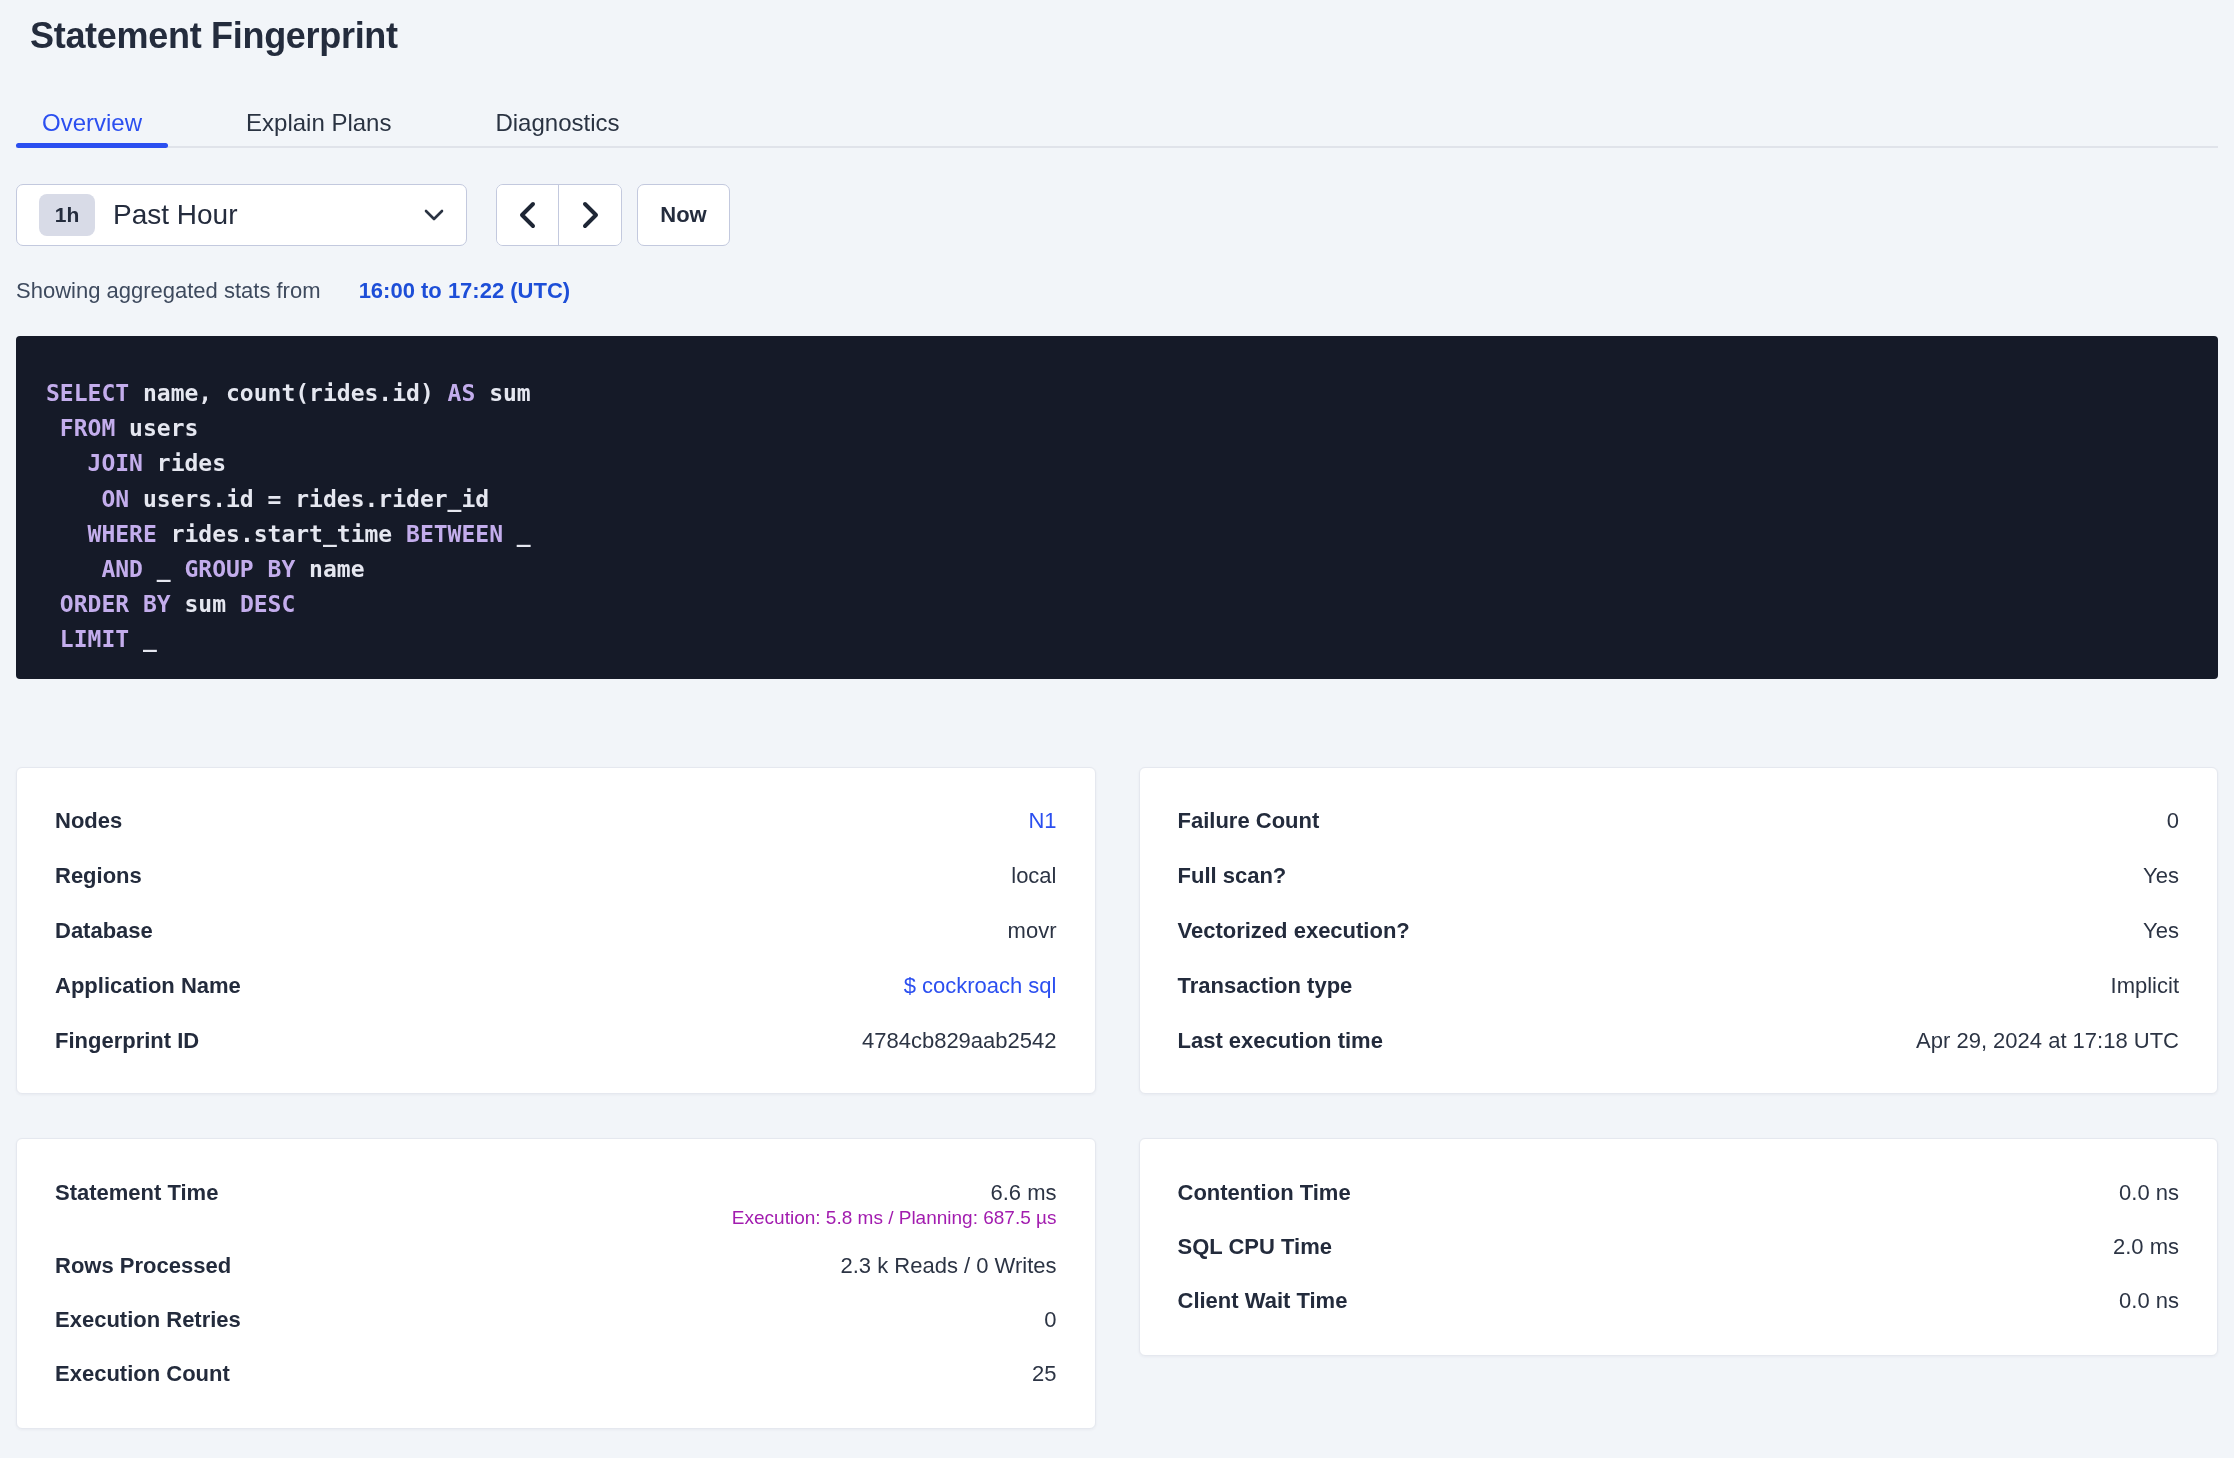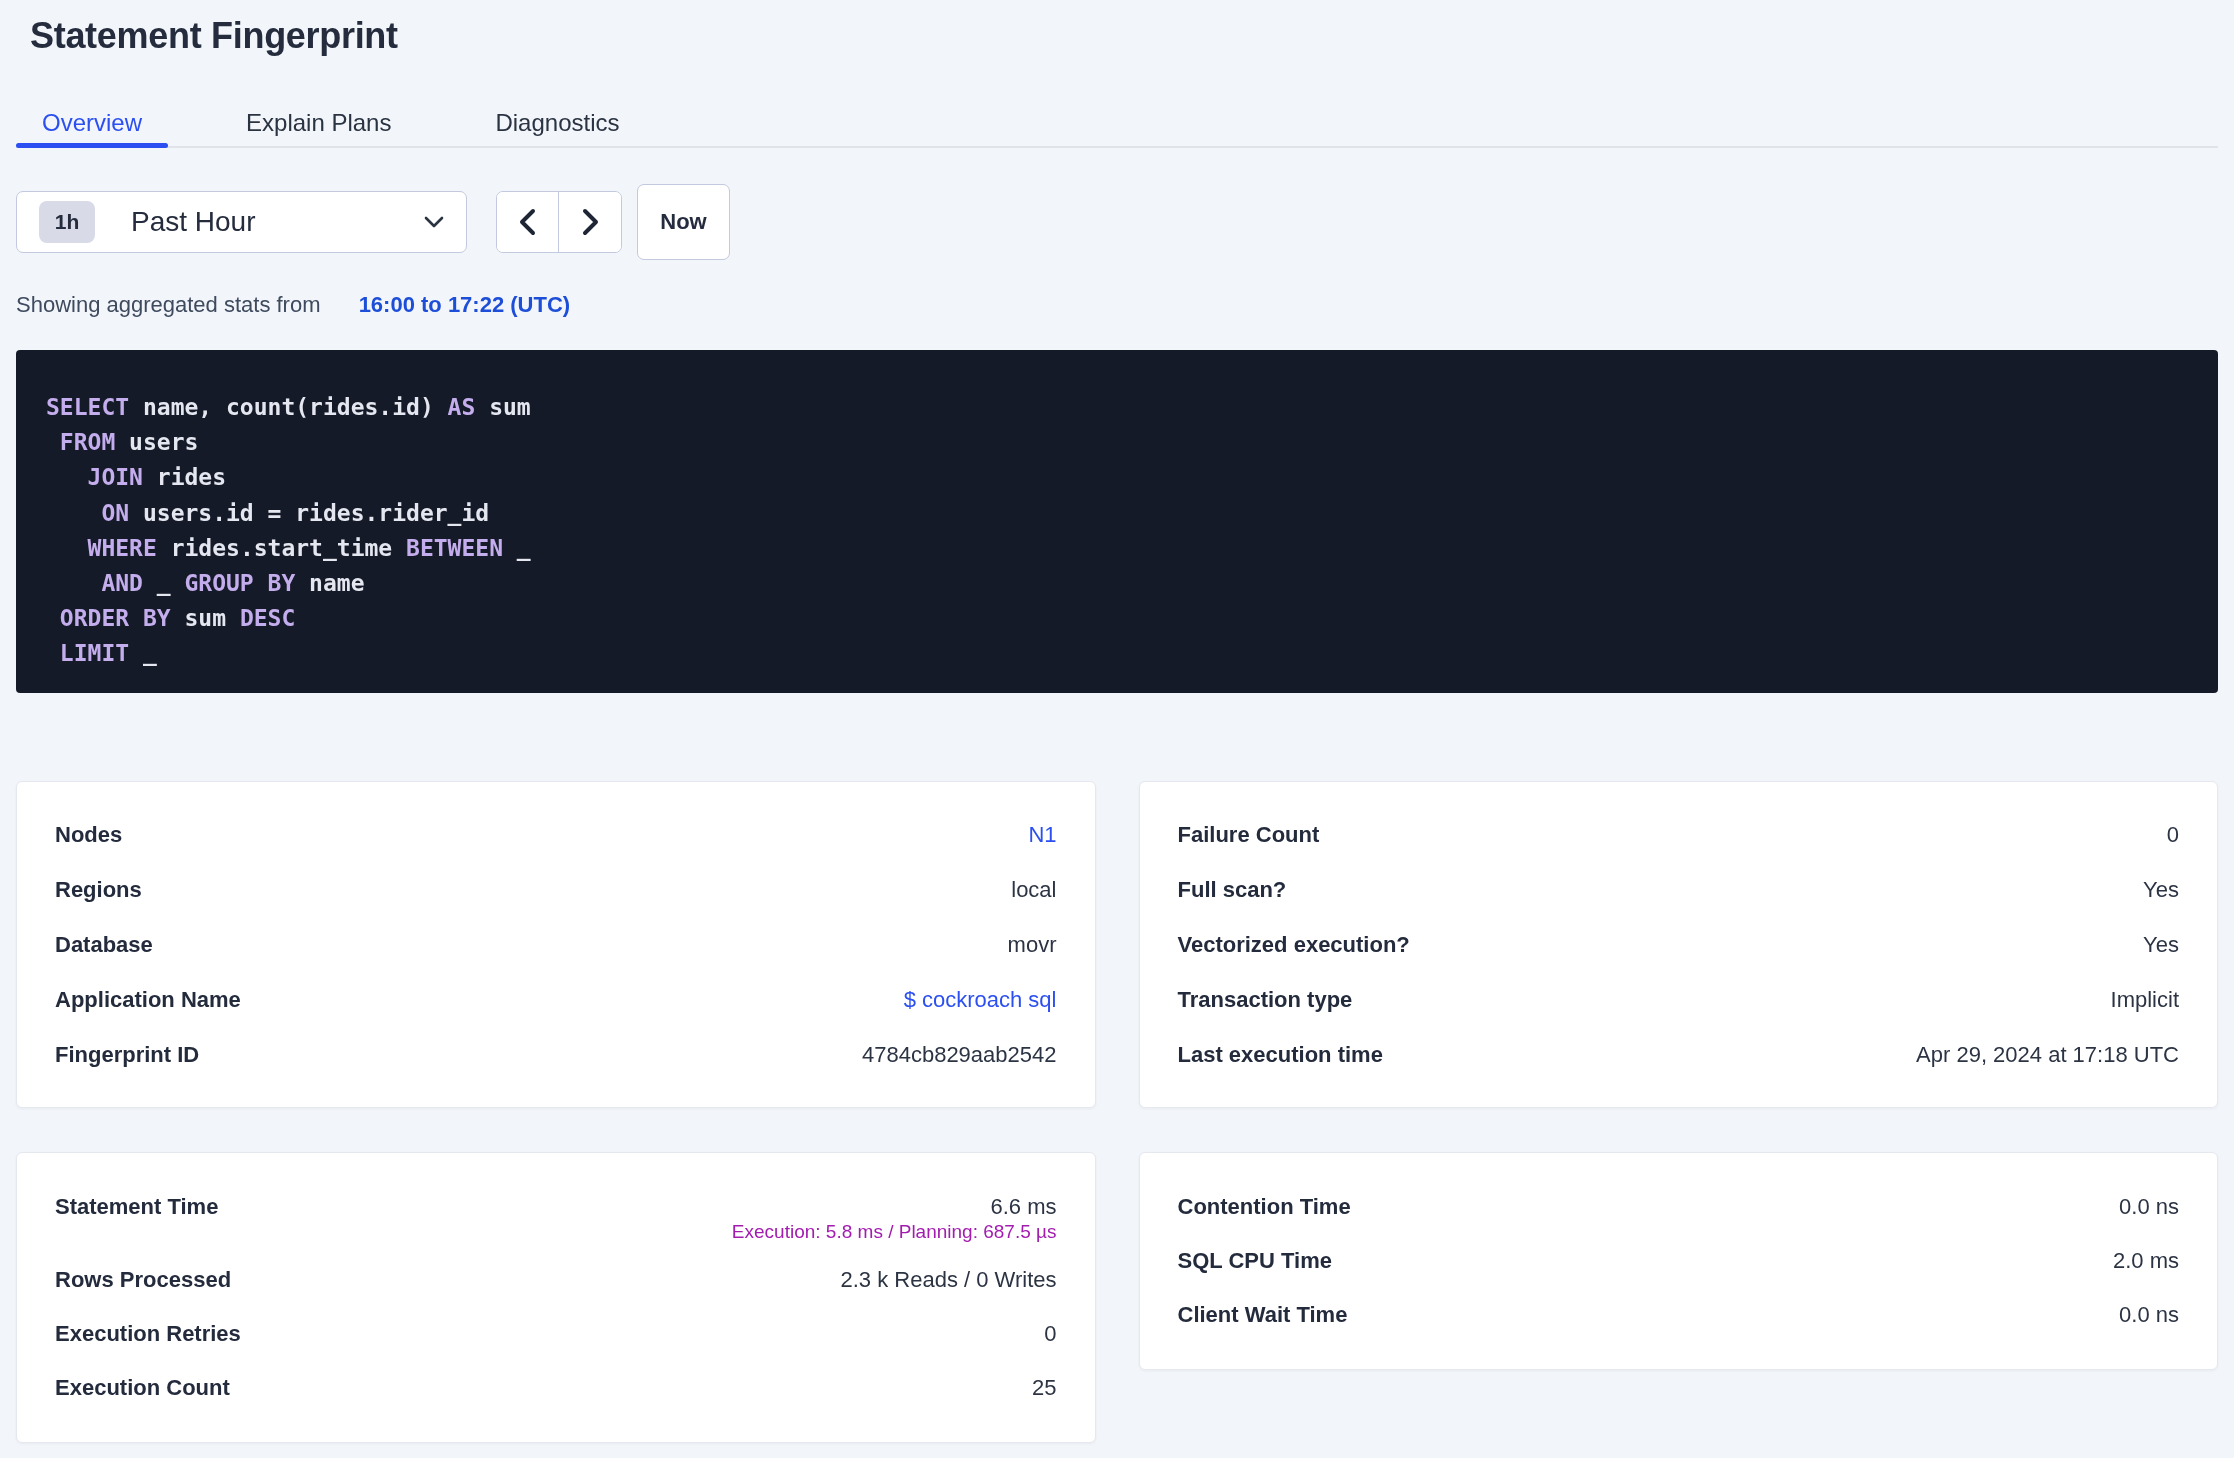--- a/index.html
+++ b/index.html
@@ -41,39 +41,39 @@
   .tab.active{color:var(--accent);}
   .tab.active::after{
     content:"";position:absolute;left:0;right:0;bottom:-2px;height:5px;
     background:var(--accent);border-radius:3px;
   }
 
   
   .toolbar{margin-top:36px;display:flex;align-items:center;}
   .time-picker{
     width:451px;height:62px;background:#fff;border:1px solid var(--btn-border);
-    border-radius:7px;display:flex;align-items:center;padding:0 22px;cursor:pointer;gap:18px;
+    border-radius:7px;display:flex;align-items:center;padding:0 22px;cursor:pointer;
   }
   .tp-badge{
     width:56px;height:42px;background:#d8dbe7;border-radius:8px;
     display:flex;align-items:center;justify-content:center;
     font-size:21px;font-weight:700;color:var(--ink);
   }
   .tp-label{font-size:28px;color:var(--ink);margin-left:18px;flex:1;}
   .pager{
     margin-left:29px;display:flex;background:#fff;
     border:1px solid var(--btn-border);border-radius:7px;overflow:hidden;height:62px;
   }
   .pager button{
     width:62px;height:100%;background:#fff;border:none;cursor:pointer;
     display:flex;align-items:center;justify-content:center;
   }
   .pager button:first-child{border-right:1px solid var(--btn-border);}
   .now-btn{
-    margin-left:15px;width:93px;height:76px;background:#fff;cursor:pointer;
+    margin-left:15px;width:93px;height:62px;background:#fff;cursor:pointer;
     border:1px solid var(--btn-border);border-radius:7px;
     font-family:inherit;font-size:22px;font-weight:600;color:var(--ink);
   }
 
   
   .stats-line{margin-top:32px;font-size:22px;color:var(--ink-soft);}
   .stats-line b{color:#1d4ed8;font-weight:700;margin-left:32px;}
 
   
   .sql-box{

